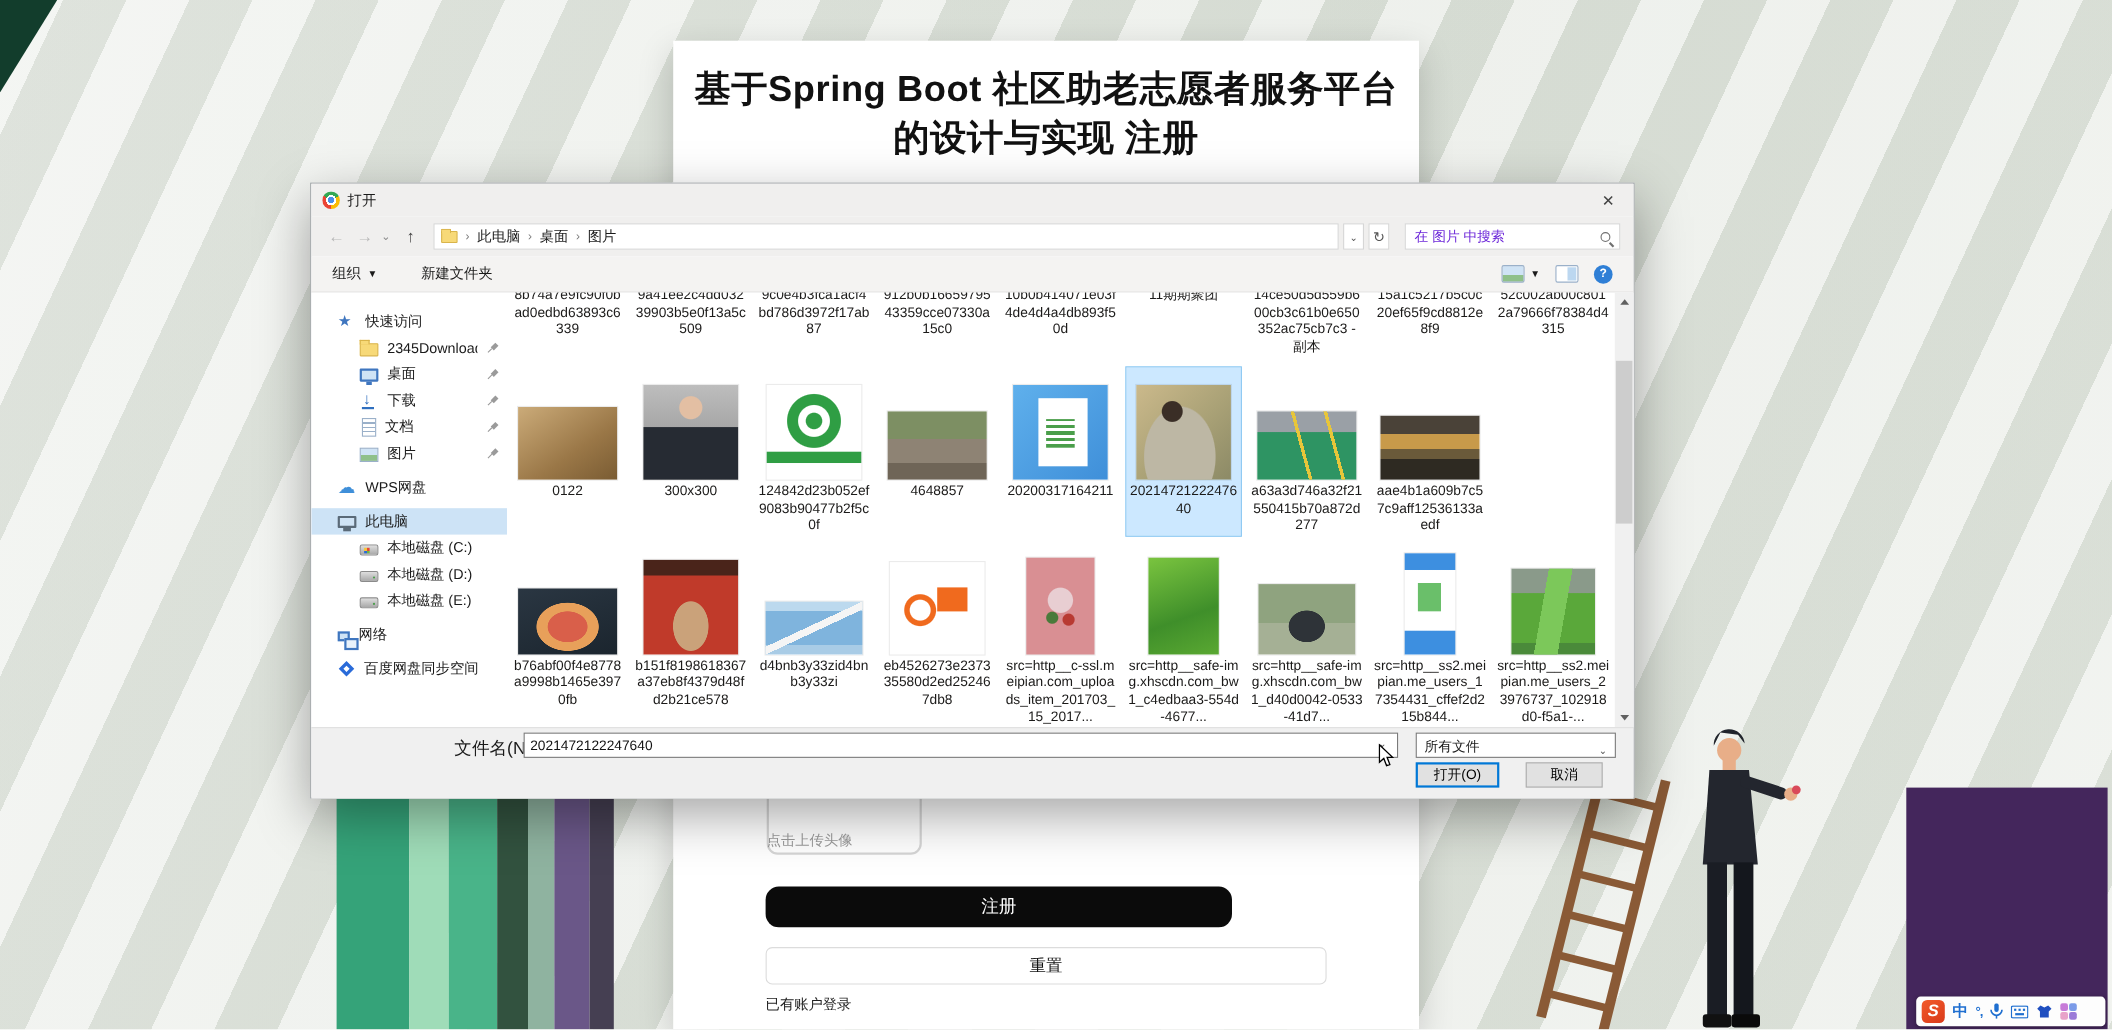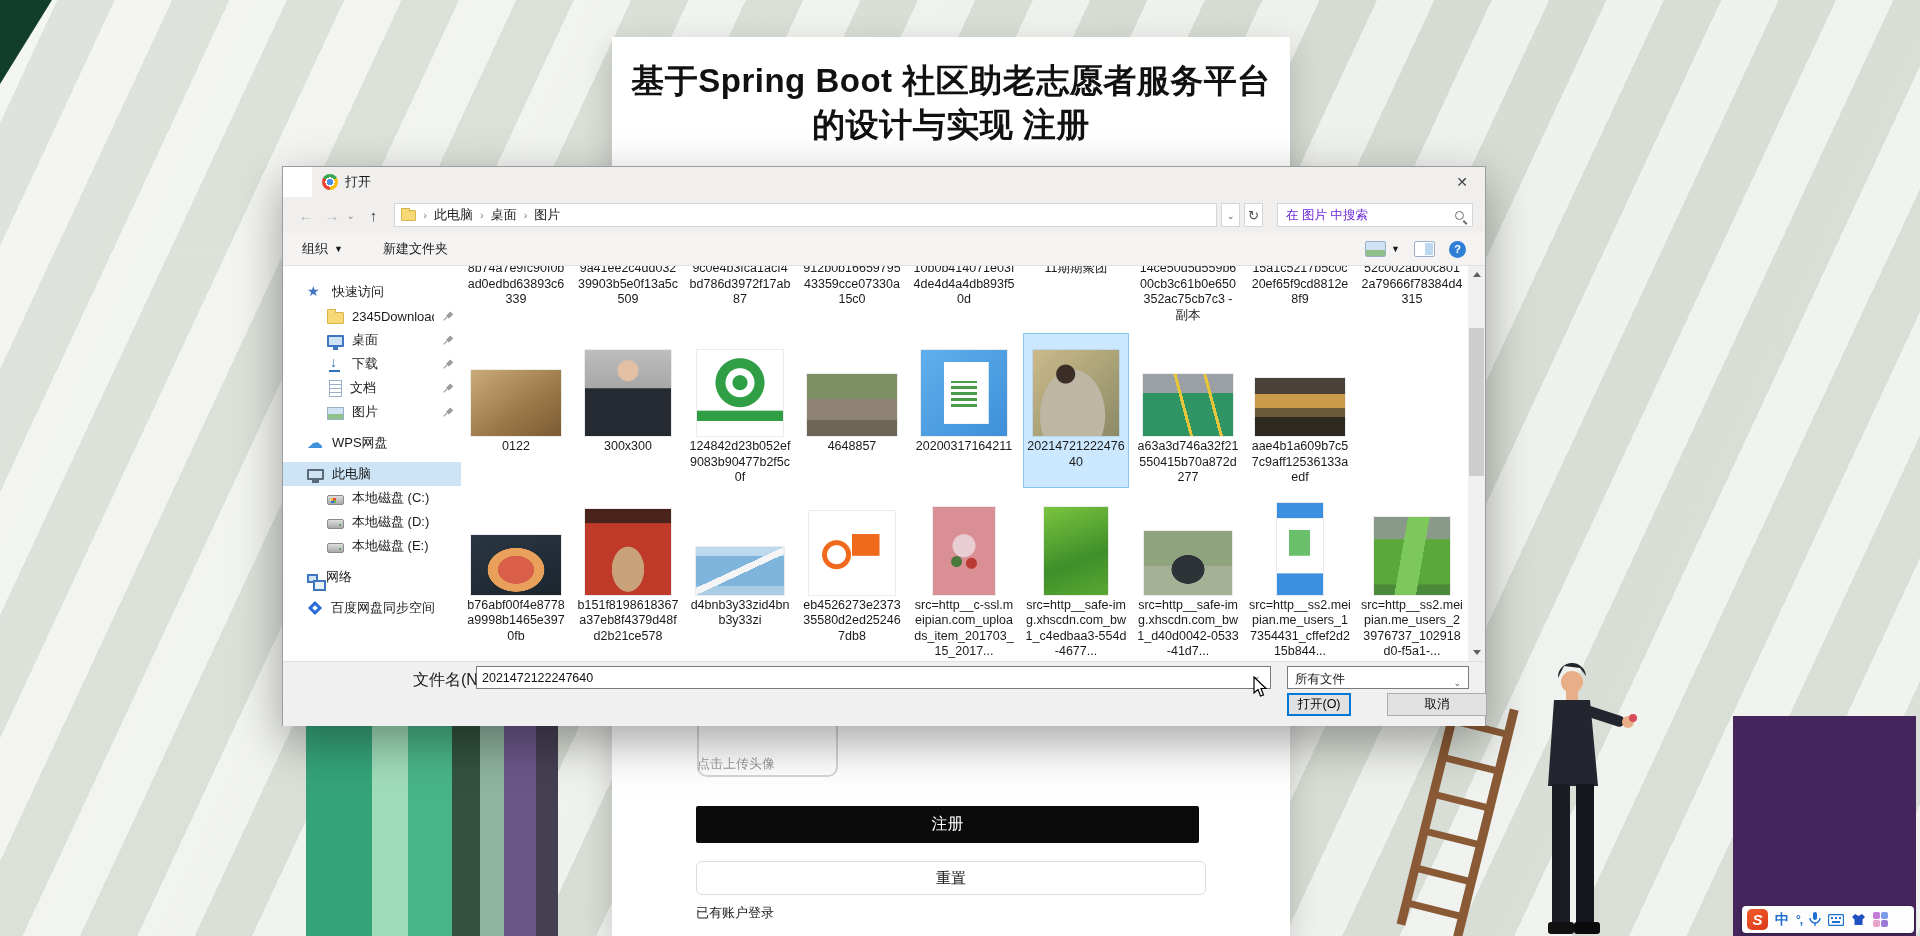--- a/index.html
+++ b/index.html
@@ -22,32 +22,32 @@
   .man{ position:absolute; left:1520px; top:656px; }
 
   
   .page-card{ position:absolute; left:612px; top:37px; width:678px; height:899px;
     background:#fff; box-shadow:0 10px 30px rgba(0,0,0,.18); }
   .page-title{ padding-top:22px; text-align:center; font-weight:700; font-size:33px;
     line-height:44px; color:#111; letter-spacing:.5px; }
   .upload-box{ position:absolute; left:85px; top:672px; width:141px; height:68px;
     border:2px solid #d6d6d6; border-radius:10px; }
   .upload-hint{ position:absolute; left:85px; top:718px; font-size:13px; color:#9a9a9a; }
-  .btn-register{ position:absolute; left:84px; top:769px; width:503px; height:37px;
-    background:#0b0b0b; color:#fff; border:none; border-radius:2px; font-size:16px; cursor:pointer;
+  .btn-register{ position:absolute; left:84px; top:769px; width:424px; height:37px;
+    background:#0b0b0b; color:#fff; border:none; border-radius:12px; font-size:16px; cursor:pointer;
     font-family:inherit; }
   .btn-reset{ position:absolute; left:84px; top:824px; width:510px; height:34px;
     background:#fff; color:#111; border:1px solid #dcdcdc; border-radius:6px; font-size:15px; cursor:pointer;
     font-family:inherit; }
   .login-link{ position:absolute; left:84px; top:867px; font-size:13px; color:#222; }
 
   
   .dialog{ position:absolute; left:282px; top:166px; width:1204px; height:560px;
     background:#fff; border:1px solid #9a9ea1; box-shadow:0 16px 44px rgba(0,0,0,.35); font-size:13px; color:#1a1a1a; }
-  .dlg-titlebar{ position:relative; height:30px; background:#f0efee; display:flex; align-items:center; padding:0 10px;margin-left:29px; }
+  .dlg-titlebar{ position:relative; height:30px; background:#f0efee; display:flex; align-items:center; padding:0 10px; }
   .chrome-ic{ width:16px; height:16px; border-radius:50%; margin-right:7px;
     background:
       radial-gradient(circle at 50% 50%, #4a8fe8 0 3px, #fff 3px 4.6px, rgba(0,0,0,0) 4.6px),
       conic-gradient(from -60deg, #34a853 0 120deg, #fbbc05 120deg 240deg, #ea4335 240deg 360deg); }
   .dlg-title{ font-size:13px; }
   .dlg-close{ position:absolute; right:12px; top:5px; width:22px; height:20px; text-align:center;
     color:#444; font-size:14px; line-height:20px; cursor:pointer; }
 
   .dlg-nav{ height:36px; background:#f0efee; display:flex; align-items:center; padding:0 12px; gap:4px; }
   .nav-arrow{ width:22px; text-align:center; font-size:15px; }
@@ -199,23 +199,23 @@
 
   
   .dlg-footer{ height:65px; background:#f0f0f0; border-top:1px solid #dfdfdf; position:relative; }
   .fn-label{ position:absolute; left:130px; top:8px; font-size:16px; }
   .fn-input{ position:absolute; left:193px; top:4px; width:795px; height:23px; background:#fff;
     border:1px solid #7a7a7a; font-size:12.5px; padding:0 18px 0 5px; font-family:inherit; color:#111; }
   .fn-chev{ position:absolute; left:970px; top:9px; font-size:9px; color:#555; }
   .filter-box{ position:absolute; left:1004px; top:4px; width:182px; height:23px; background:#fff;
     border:1px solid #7a7a7a; display:flex; align-items:flex-end; padding:0 7px; font-size:12.5px; cursor:pointer; }
   .filter-box span:last-child{ margin-left:auto; font-size:9px; color:#555; }
-  .btn-open{ position:absolute; left:1004px; top:31px; width:64px; height:23px; background:#e1e1e1;
+  .btn-open{ position:absolute; left:1004px; top:31px; width:76px; height:23px; background:#e1e1e1;
     border:2px solid #0078d7; font-size:12.5px; cursor:pointer; font-family:inherit; }
-  .btn-cancel{ position:absolute; left:1104px; top:31px; width:100px; height:23px; background:#e1e1e1;
+  .btn-cancel{ position:absolute; left:1104px; top:31px; width:70px; height:23px; background:#e1e1e1;
     border:1px solid #adadad; font-size:12.5px; cursor:pointer; font-family:inherit; }
 
   
   .ime{ position:absolute; left:1742px; top:906px; width:172px; height:27px; background:#fdfdfd;
     border-radius:4px; box-shadow:0 1px 4px rgba(0,0,0,.3); display:flex; align-items:center; padding:0 5px; gap:7px; }
   .sogou{ width:21px; height:21px; border-radius:5px; background:linear-gradient(145deg,#f25a2b,#d93a1a);
     color:#fff; font-weight:700; font-style:italic; font-size:15px; text-align:center; line-height:21px; }
   .ime-cn{ color:#1f6fd0; font-weight:700; font-size:14px; }
   .ime-punc{ color:#1f6fd0; font-weight:700; font-size:12px; letter-spacing:-1px; }
   .ime svg{ display:block; }

